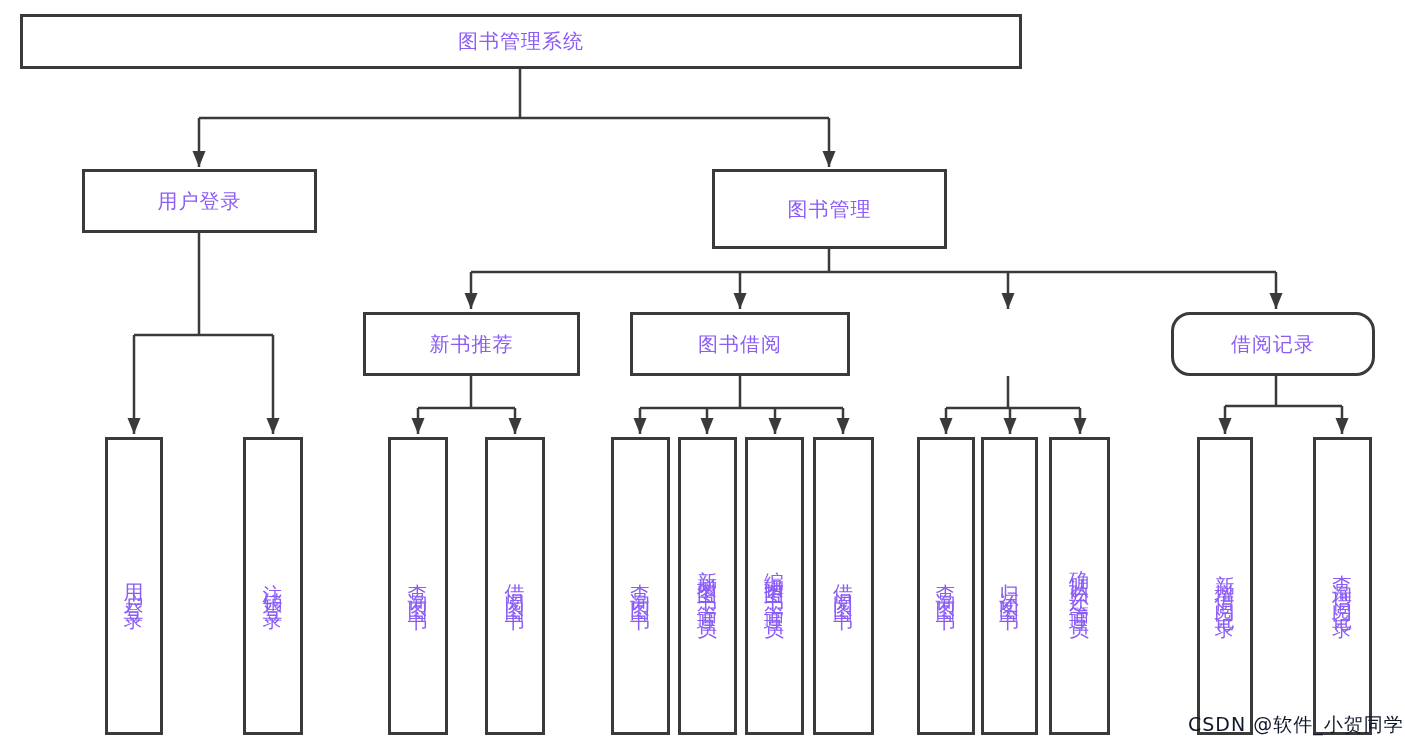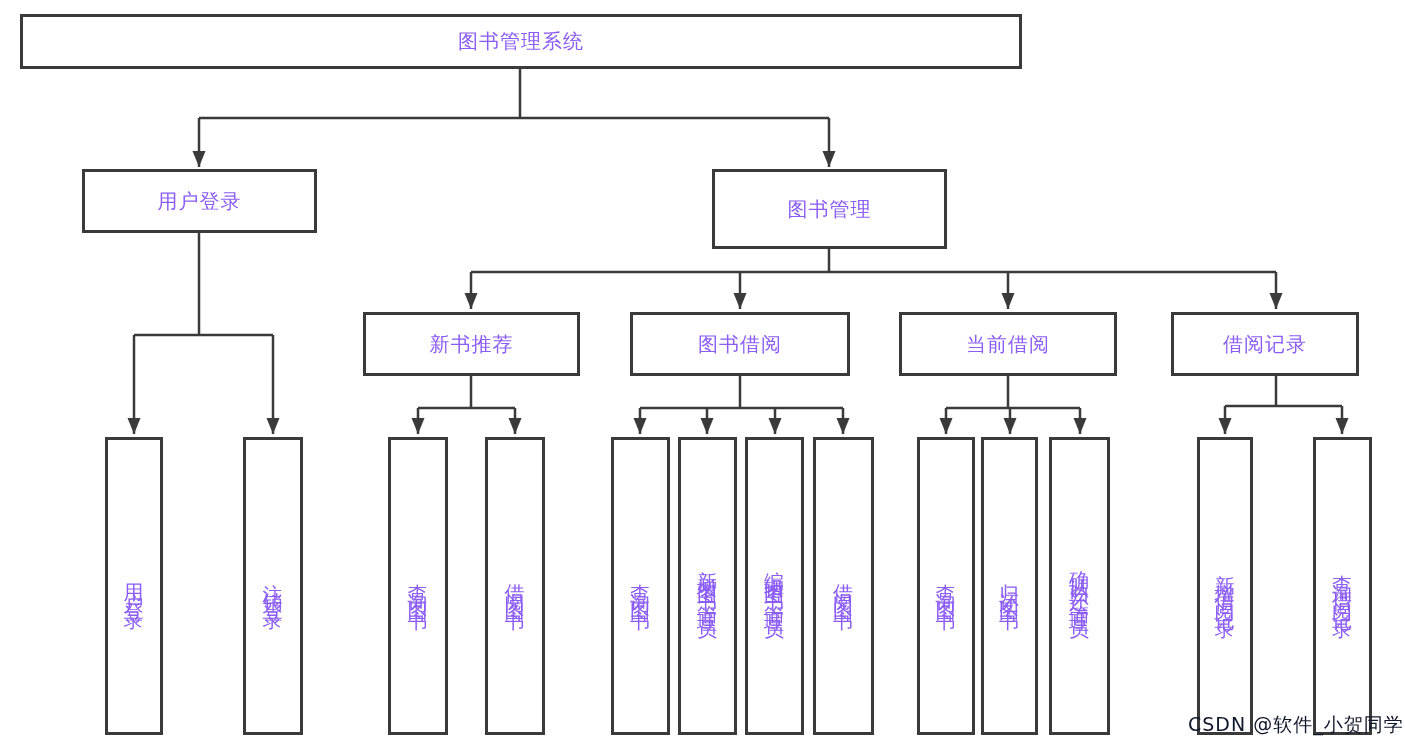--- a/index.html
+++ b/index.html
@@ -105,24 +105,21 @@
   <div class="box" style="left:712px;top:169px;width:235px;height:80px;">
     <span>图书管理</span>
   </div>
 
   <div class="box" style="left:363px;top:312px;width:217px;height:64px;">
     <span>新书推荐</span>
   </div>
   <div class="box" style="left:630px;top:312px;width:220px;height:64px;">
     <span>图书借阅</span>
   </div>
-  <div class="box" style="left:899px;top:312px;width:218px;height:64px;">
-    <span>当前借阅</span>
-  </div>
-  <div class="box" style="left:1171px;top:312px;width:188px;height:64px;">
+  <div class="box" style="left:1171px;top:312px;width:204px;height:64px;border-radius:19px;">
     <span>借阅记录</span>
   </div>
 
   <div class="box leaf" style="left:105px;top:437px;width:58px;height:298px;">
     <span>用户登录</span>
   </div>
   <div class="box leaf" style="left:243px;top:437px;width:60px;height:298px;">
     <span>注销登录</span>
   </div>
 

